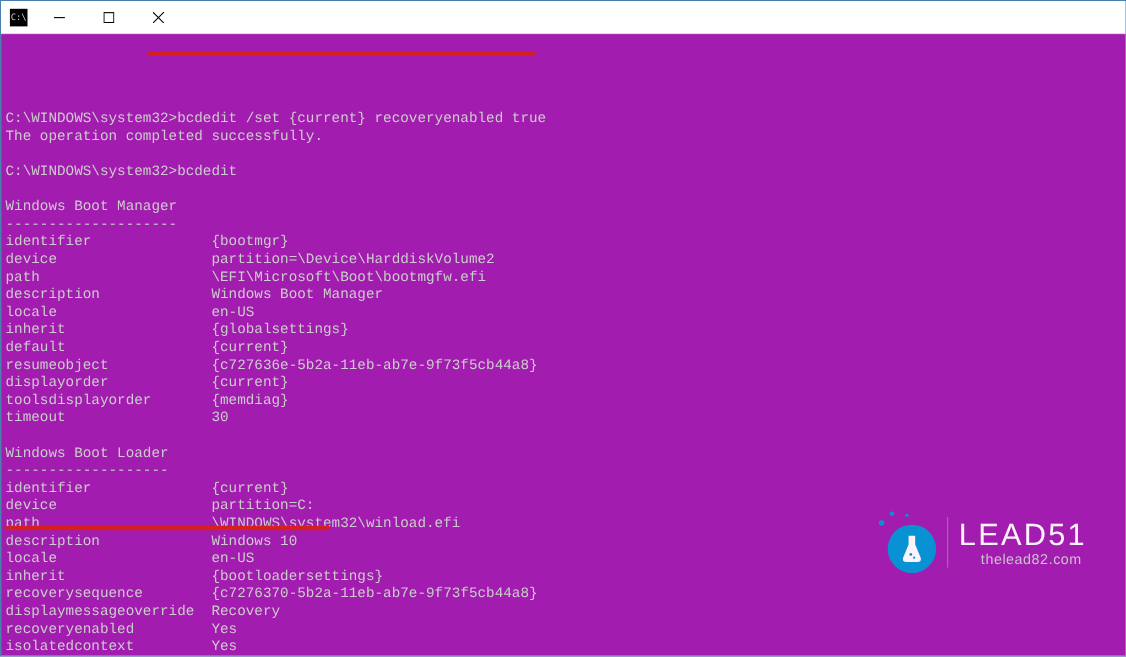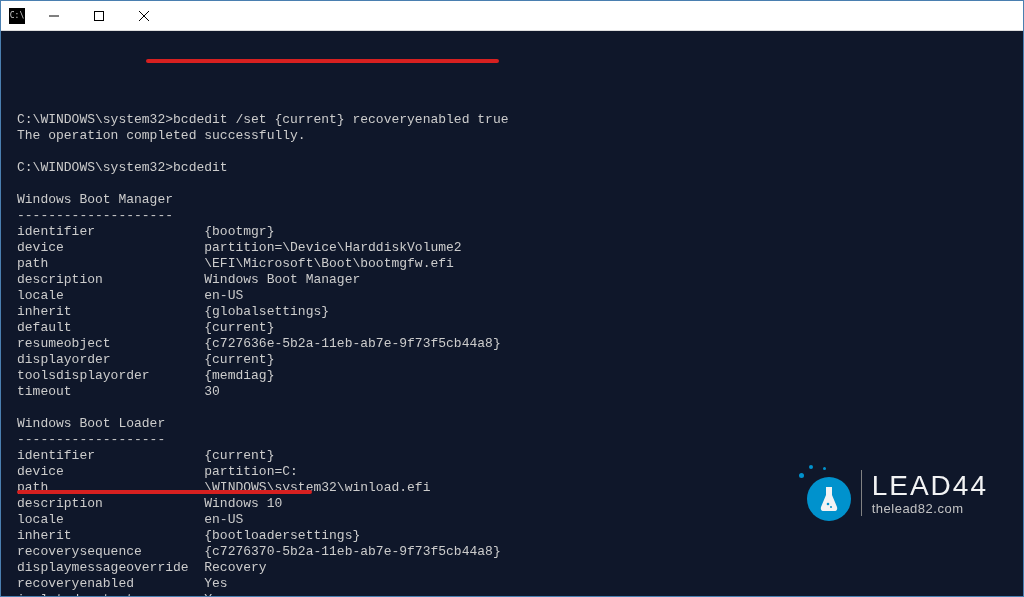--- a/index.html
+++ b/index.html
@@ -61,25 +61,25 @@
     }
     .window-control.close {
       font-size: 13px;
     }
     .window-control svg {
       width: 10px;
       height: 10px;
     }
     .terminal {
       flex: 1;
-      background: #0f172a;
+      background: #a21caf;
       color: #ccc;
       font-size: 13px;
       line-height: 1.25;
-      padding: 16px;
+      padding: 4px;
       overflow: hidden;
       position: relative;
       font-family: Consolas, 'Courier New', monospace;
     }
     .terminal-content {
       position: relative;
       white-space: pre;
       padding: 0;
     }
     .line {
@@ -155,20 +155,21 @@
     }
     .brand-bold {
       font-weight: 500;
     }
     .brand-sub {
       font-family: 'Segoe UI', sans-serif;
       font-size: 13px;
       color: #ccc;
       letter-spacing: 0.5px;
       margin-top: 2px;
+      margin-left: 20px;
     }
     .divider-v {
       width: 1px;
       height: 46px;
       background: #888;
     }
   </style>
 </head>
 <body>
 
@@ -210,19 +211,19 @@
           <svg class="flask" viewBox="0 0 24 28">
             <path d="M9 2 L9 10 L4 22 Q3 26 7 26 L17 26 Q21 26 20 22 L15 10 L15 2 Z" fill="#fff"></path>
             <circle cx="11" cy="19" r="1.3" fill="#0099d6"></circle>
             <circle cx="14" cy="22" r="1" fill="#0099d6"></circle>
           </svg>
         </div>
       </div>
       <div class="divider-v"></div>
       <div class="watermark-text">
         <div class="brand-main">
-          <span>LEAD</span><span class="brand-bold">44</span>
+          <span>LEAD</span><span class="brand-bold">51</span>
         </div>
         <div class="brand-sub">thelead82.com</div>
       </div>
     </div>
   </div>
 </div>
 
 </body></html>

